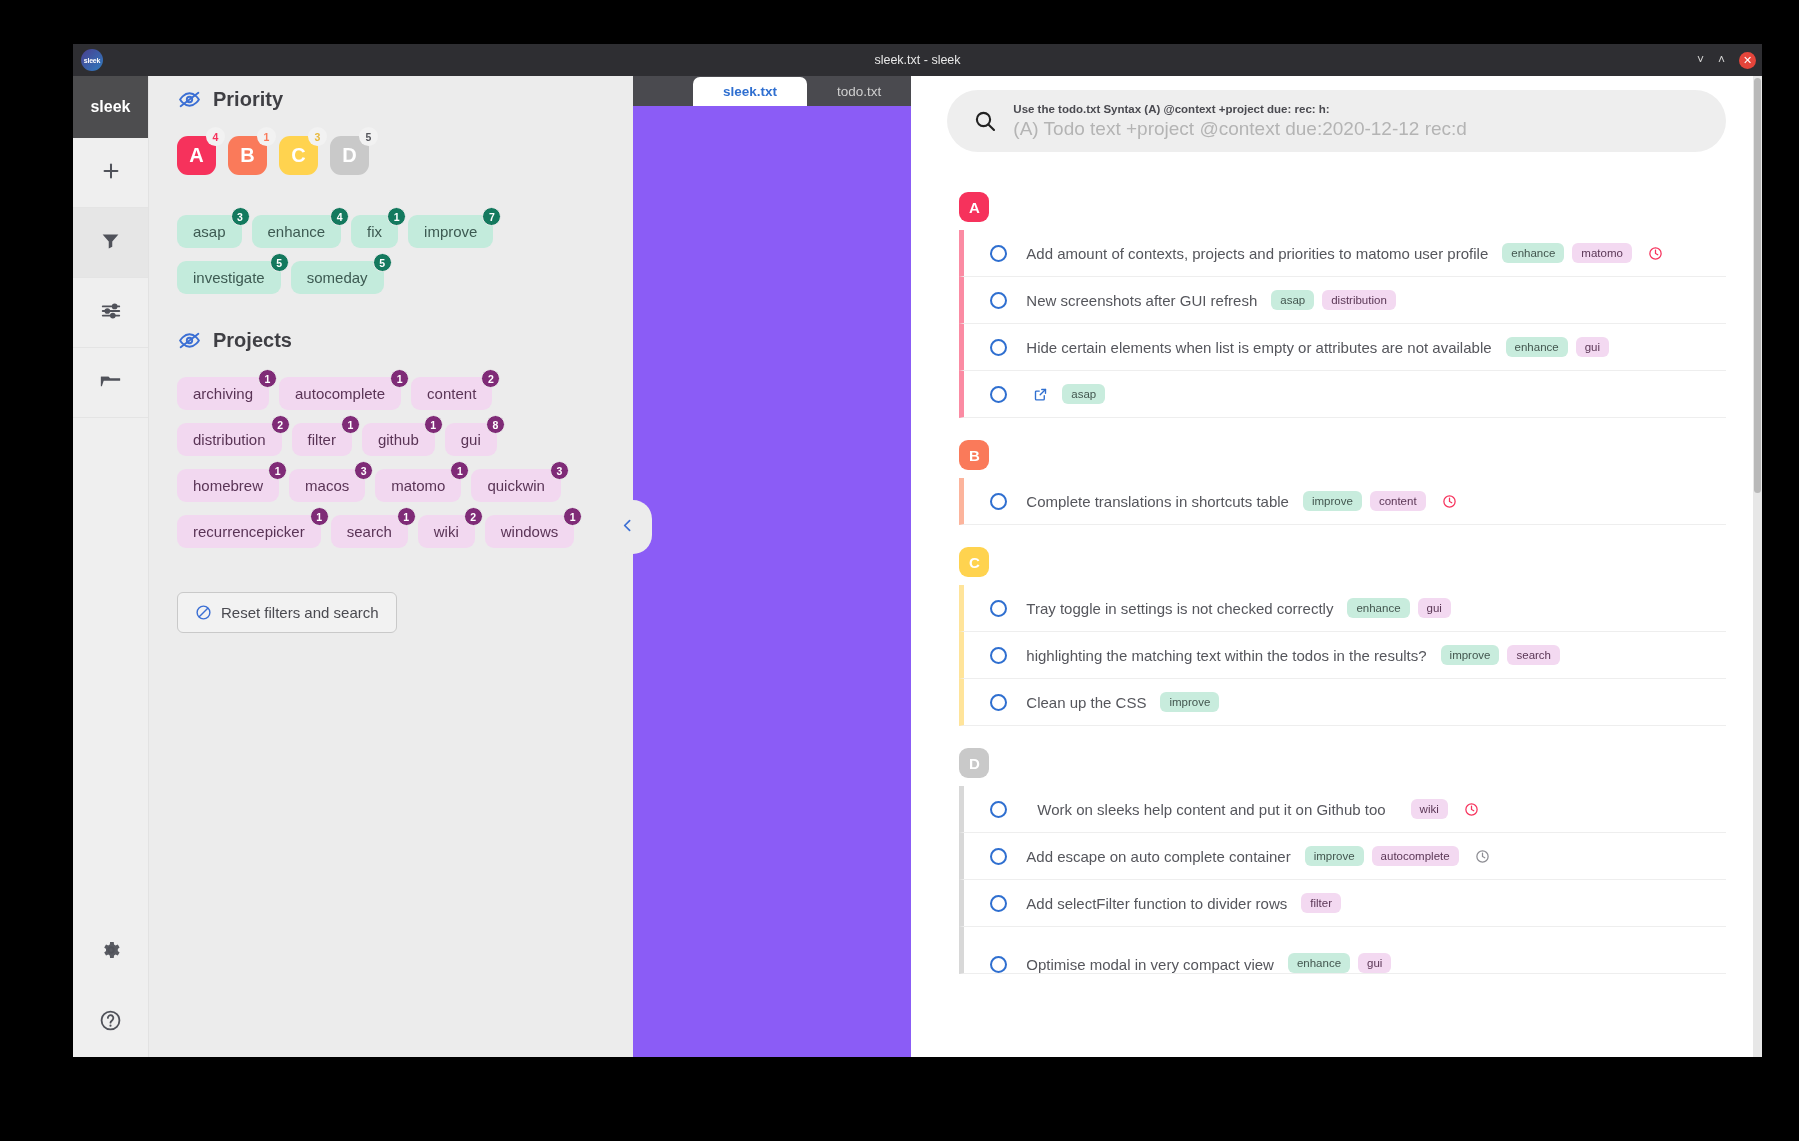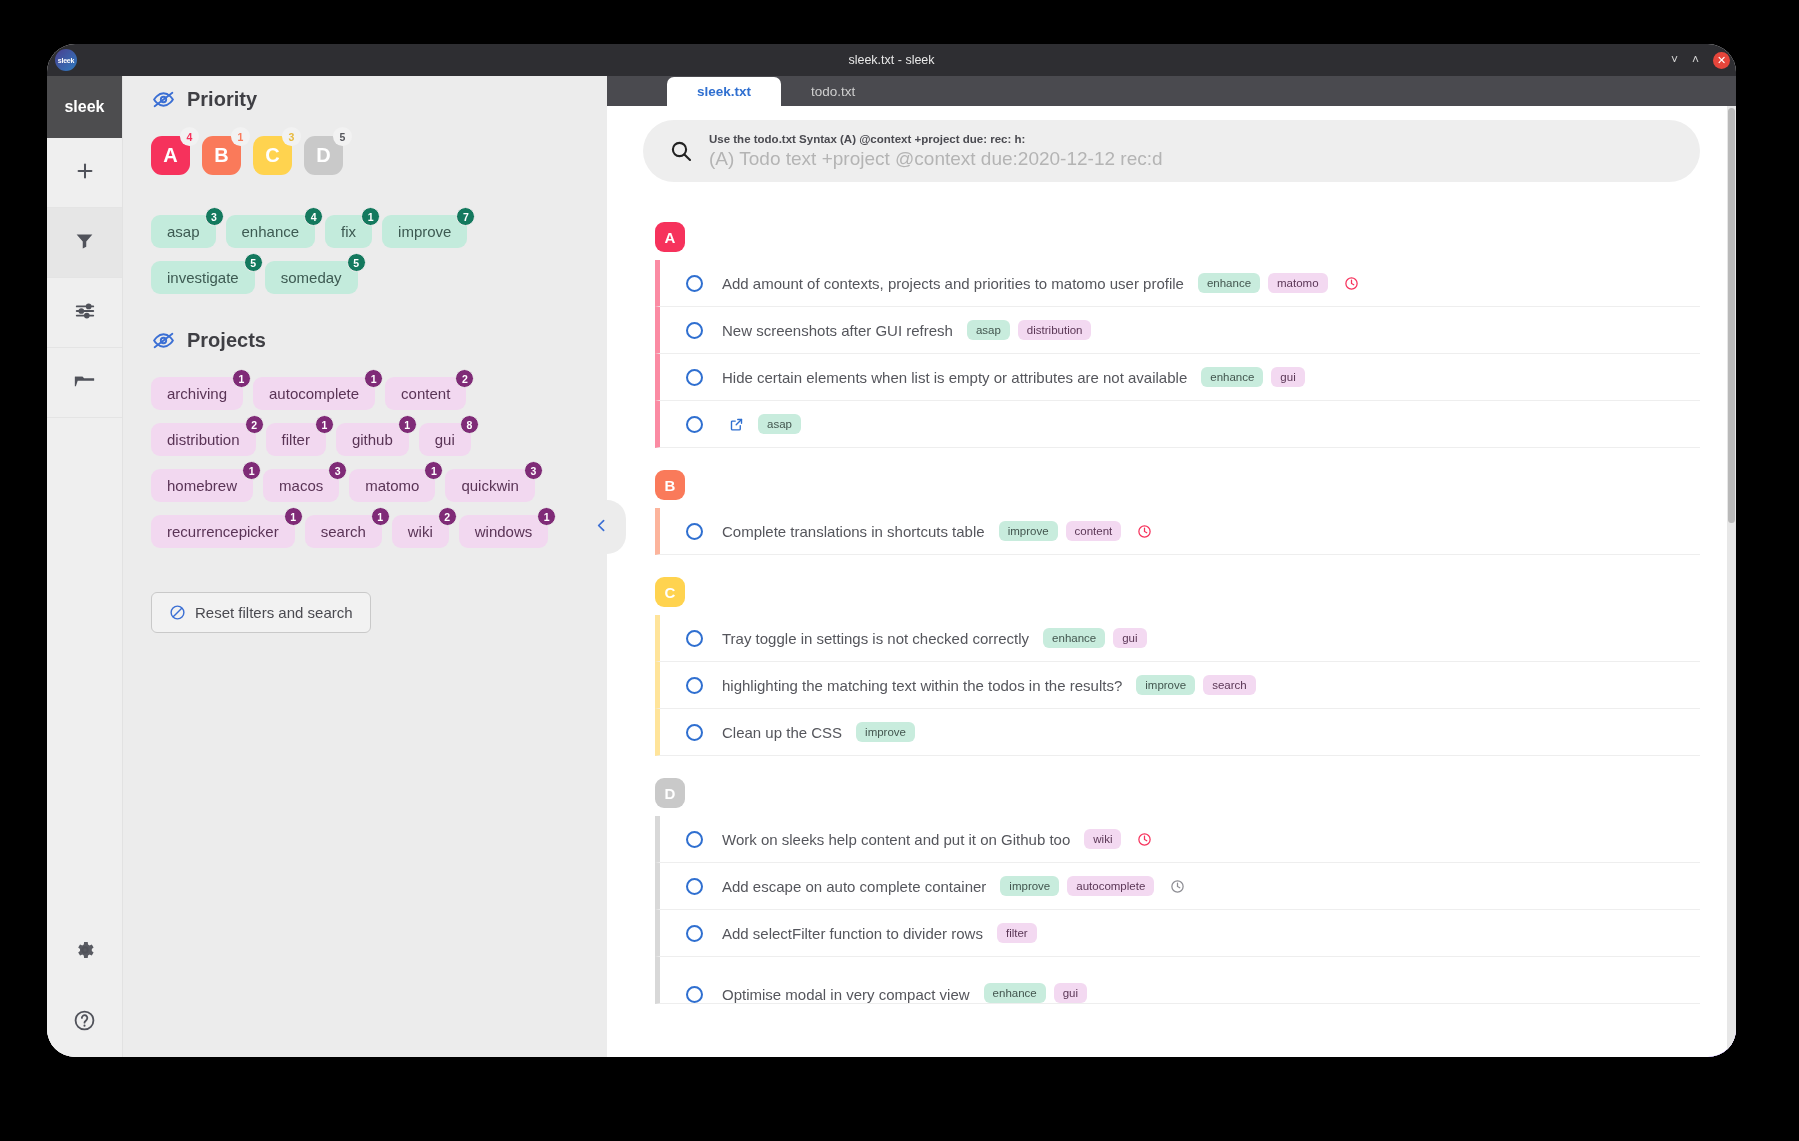--- a/index.html
+++ b/index.html
@@ -6,25 +6,24 @@
   html, body {
     width: 1799px; height: 1141px;
     background: #000;
     font-family: "Liberation Sans", sans-serif;
     overflow: hidden;
   }
   .desktop { position: relative; width: 1799px; height: 1141px; background: #000000; }
 
   .window {
     position: absolute;
-    left: 47px; top: 44px;
+    left: 73px; top: 44px;
     width: 1689px; height: 1013px;
     background: #ffffff;
     overflow: hidden;
-    border-radius: 28px;
   }
 
   
   .titlebar {
     position: relative;
     height: 32px;
     background: #2e2e32;
     display: flex; align-items: center;
     justify-content: center;
   }
@@ -122,21 +121,21 @@
   .collapse-handle {
     position: absolute; right: -19px; top: 424px;
     width: 38px; height: 54px; border-radius: 30px;
     background: #ececec;
     display: flex; align-items: center; justify-content: flex-start;
     padding-left: 5px;
     color: #3b6fd4; cursor: pointer; z-index: 5;
   }
 
   
-  .main { flex: 1; background: #8b5cf6; display: flex; flex-direction: column; position: relative; }
+  .main { flex: 1; background: #8b5cf6; display: flex; flex-direction: row; position: relative; }
   .tabbar { height: 30px; display: flex; align-items: flex-end; padding-left: 60px; background: #4a4a4f; }
   .tab {
     padding: 7px 30px 7px 30px; font-size: 13.5px;
     border-radius: 7px 7px 0 0; color: #cfcfcf; cursor: pointer;
   }
   .tab.active { background: #fff; color: #2f6fd0; font-weight: bold; }
 
   .panel { flex: 1; background: #fff; overflow: hidden; position: relative; }
 
   .searchwrap { padding: 14px 36px 8px 36px; }
@@ -454,21 +453,21 @@
                 </span>
               </div>
               <div class="todo-row" style="border-left-color: rgb(255, 228, 154);">
                 <span class="cb"></span>
                 <span class="todo-text">Clean up the CSS</span>
                 <span class="tags">
                   <span class="tag ctx">improve</span>
                 </span>
               </div>
               <div class="group-badge" style="background: rgb(201, 201, 201);">D</div>
-              <div class="todo-row" style="border-left-color: rgb(216, 216, 216);">
+              <div class="todo-row" style="border-left-color: rgb(216, 216, 216); gap: 11px;">
                 <span class="cb"></span>
                 <span class="todo-text">Work on sleeks help content and put it on Github too</span>
                 <span class="tags">
                   <span class="tag proj">wiki</span>
                   <span class="clock">
                     <svg width="15" height="15" viewBox="0 0 24 24" fill="none" stroke="#f6325c" stroke-width="2" stroke-linecap="round">
                       <circle cx="12" cy="12" r="9"></circle>
                       <polyline points="12 6.6 12 12 15.6 14"></polyline>
                     </svg>
                   </span>

